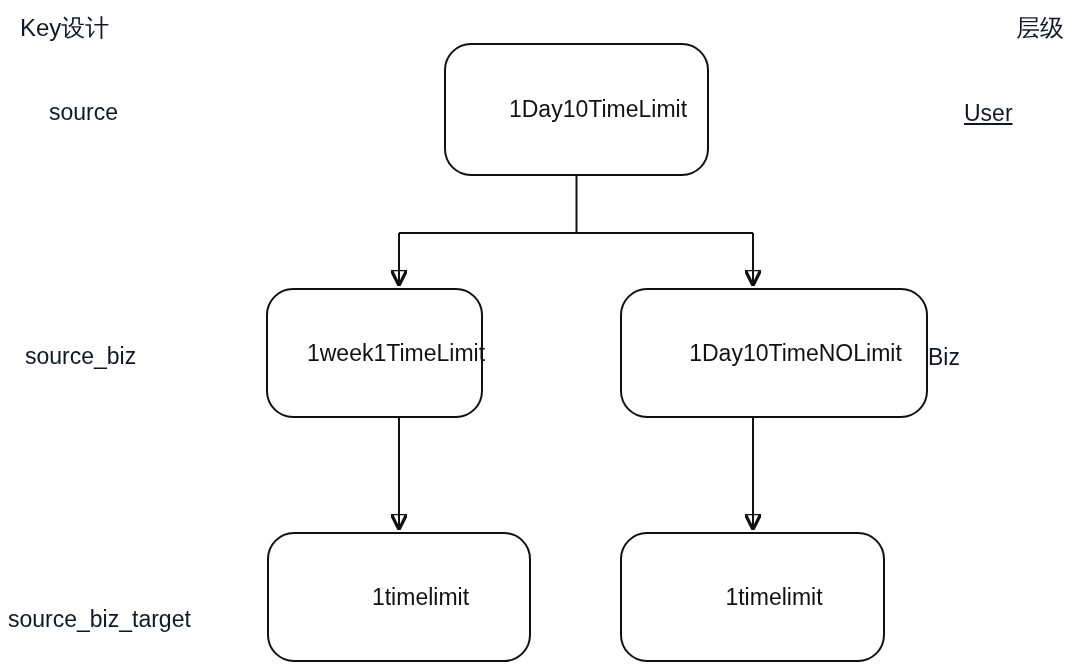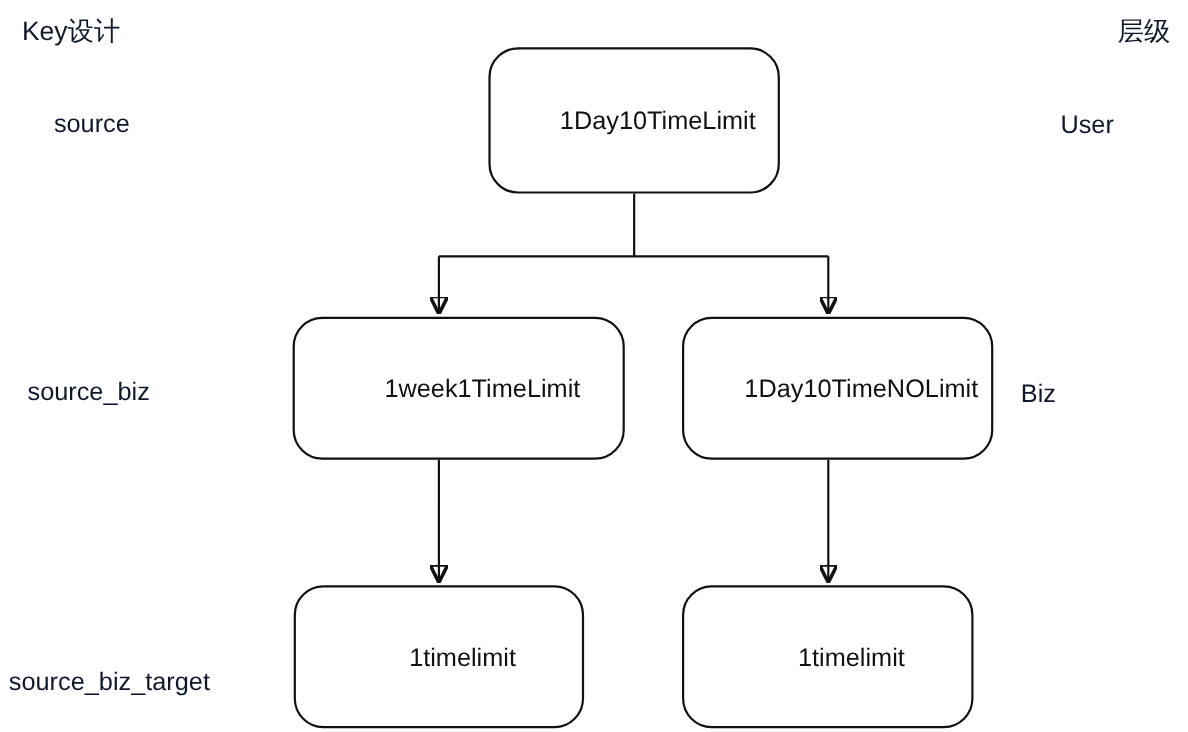--- a/index.html
+++ b/index.html
@@ -24,38 +24,38 @@
     background: #ffffff;
     display: flex;
     align-items: center;
     justify-content: center;
     font-size: 23px;
     color: #111111;
     text-align: center;
     padding-left: 43px;
   }
   .node-root   { left: 444px; top: 43px;  width: 265px; height: 133px; }
-  .node-mid-l  { left: 266px; top: 288px; width: 302px; height: 130px; }
-  .node-mid-r  { left: 620px; top: 288px; width: 283px; height: 130px; }
+  .node-mid-l  { left: 266px; top: 288px; width: 217px; height: 130px; }
+  .node-mid-r  { left: 620px; top: 288px; width: 308px; height: 130px; }
   .node-bot-l  { left: 267px; top: 532px; width: 264px; height: 130px; }
   .node-bot-r  { left: 620px; top: 532px; width: 265px; height: 130px; }
   .side-label {
     position: absolute;
     font-size: 23px;
     color: #0f172a;
     white-space: nowrap;
     text-align: right;
   }
   .hdr { font-size: 24px; }
   .lbl-key-header    { left: 20px;  top: 12px;  }
   .lbl-source        { left: 28px;  top: 99px; margin-left: 21px;  }
   .lbl-source-biz    { left: 25px;  top: 343px; }
   .lbl-source-biz-target { left: 8px; top: 606px; }
   .lbl-level-header  { left: 1016px; top: 12px;  }
-  .lbl-user          { left: 964px; top: 100px; }
+  .lbl-user          { left: 964px; top: 100px; text-decoration: underline; }
   .lbl-biz           { left: 928px; top: 344px; }
   .lbl-1timepush     { left: 956px; top: 588px; }
   svg.connectors {
     position: absolute;
     left: 0;
     top: 0;
     width: 1080px;
     height: 665px;
     pointer-events: none;
   }

